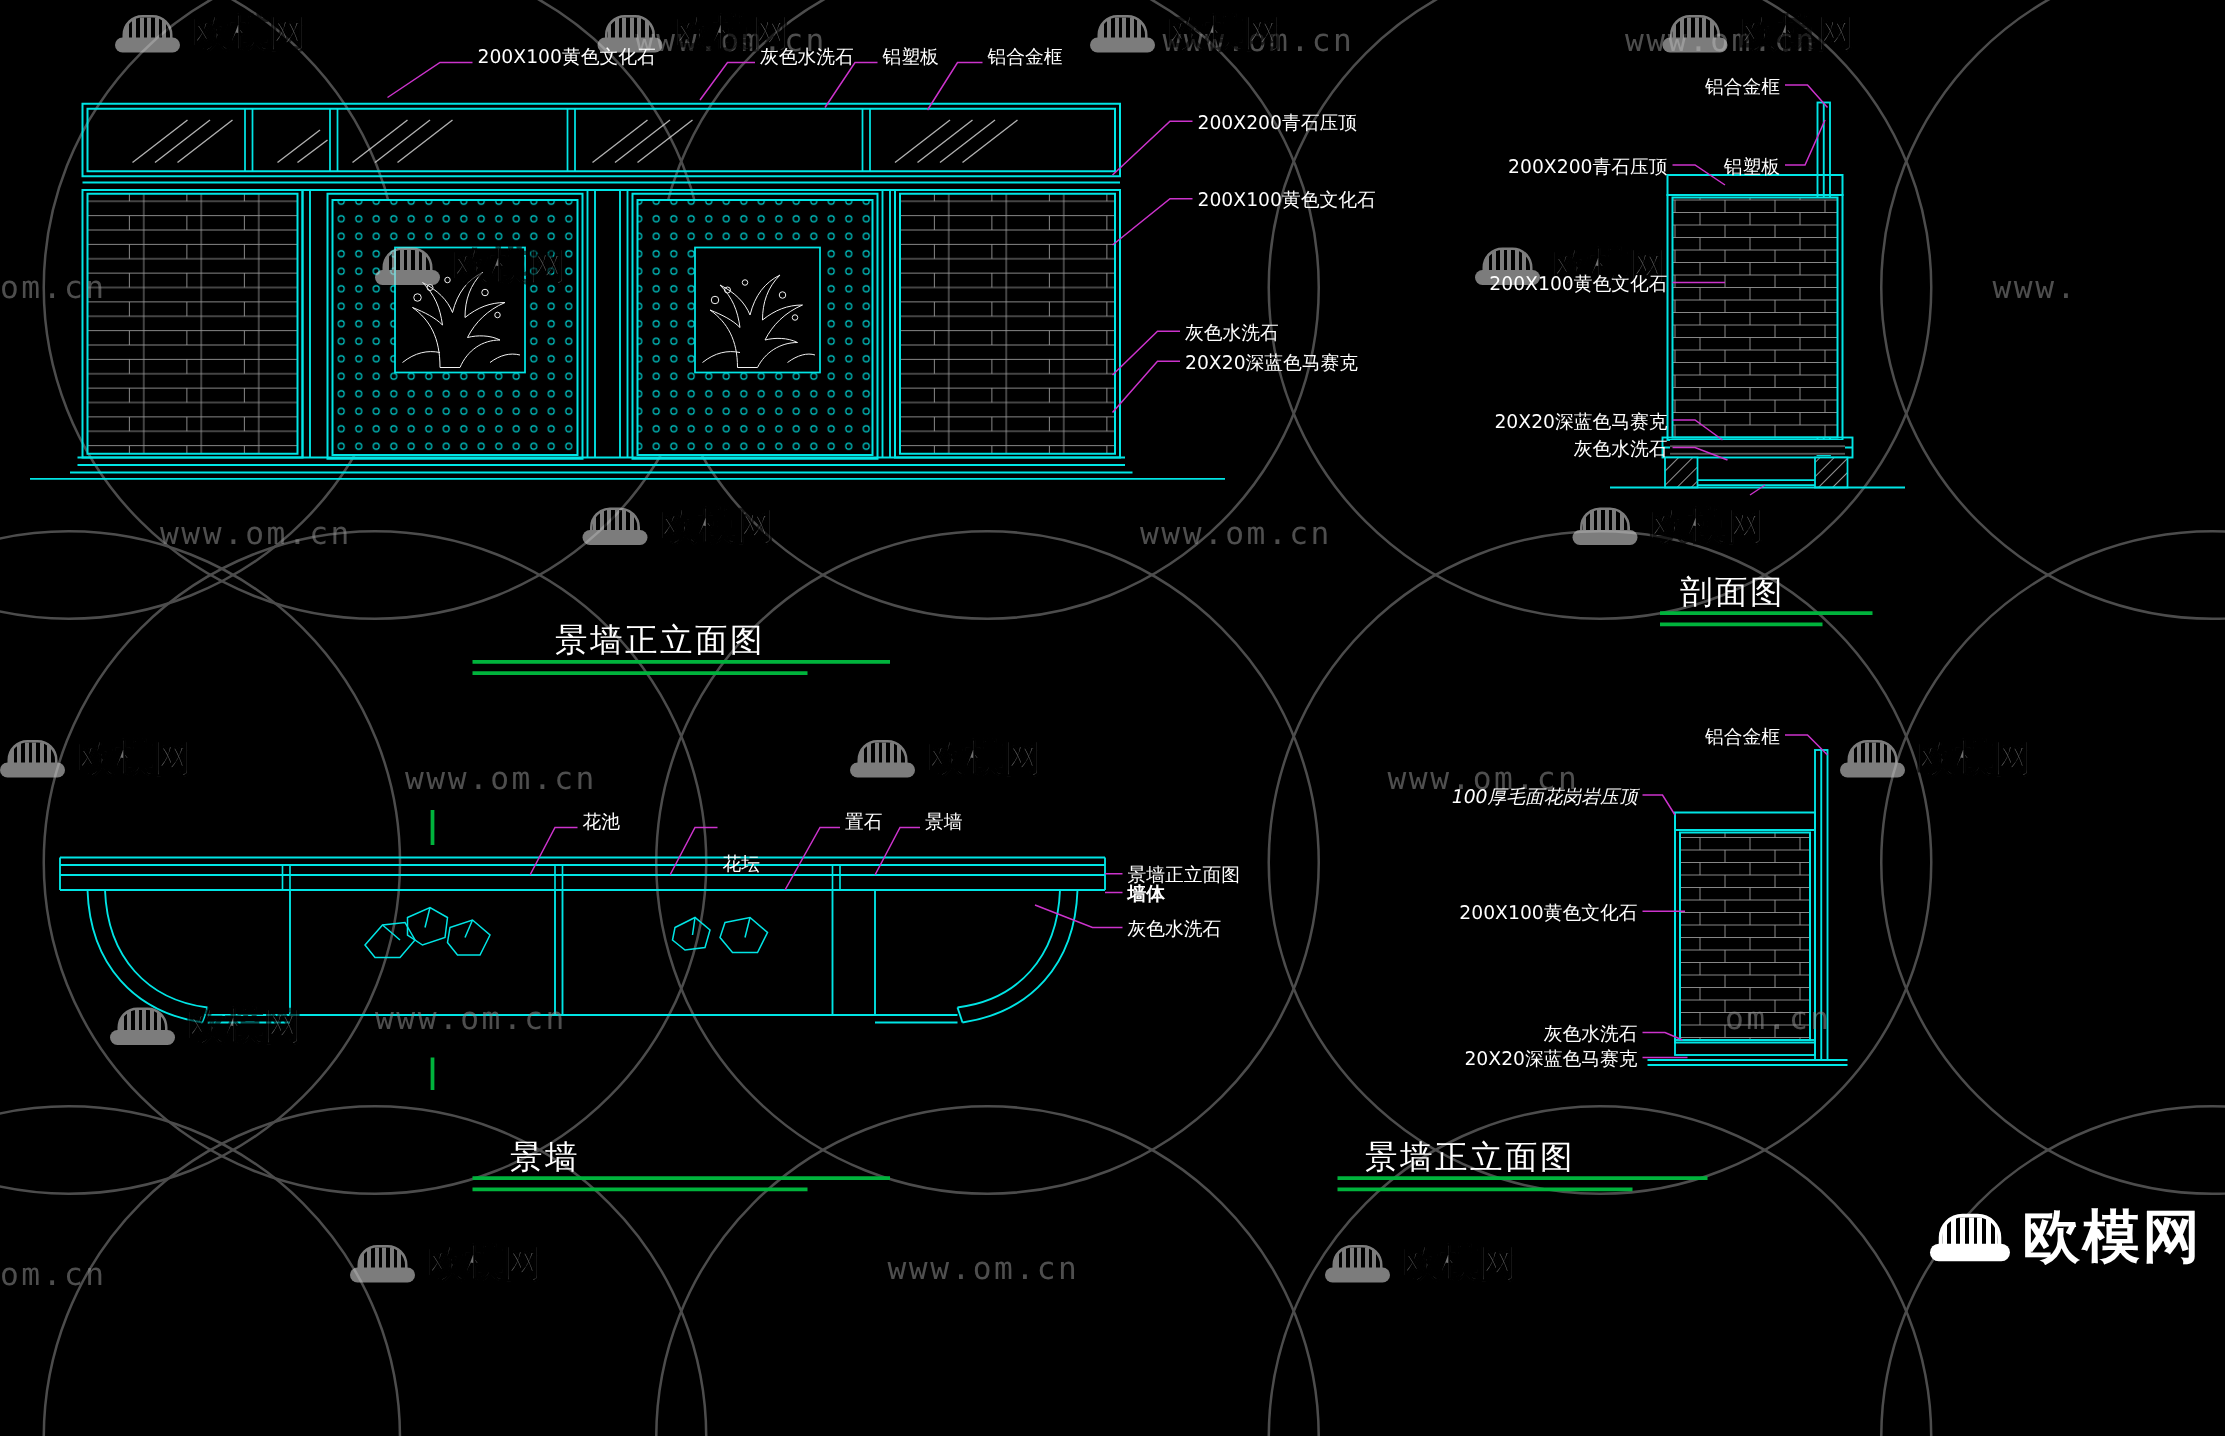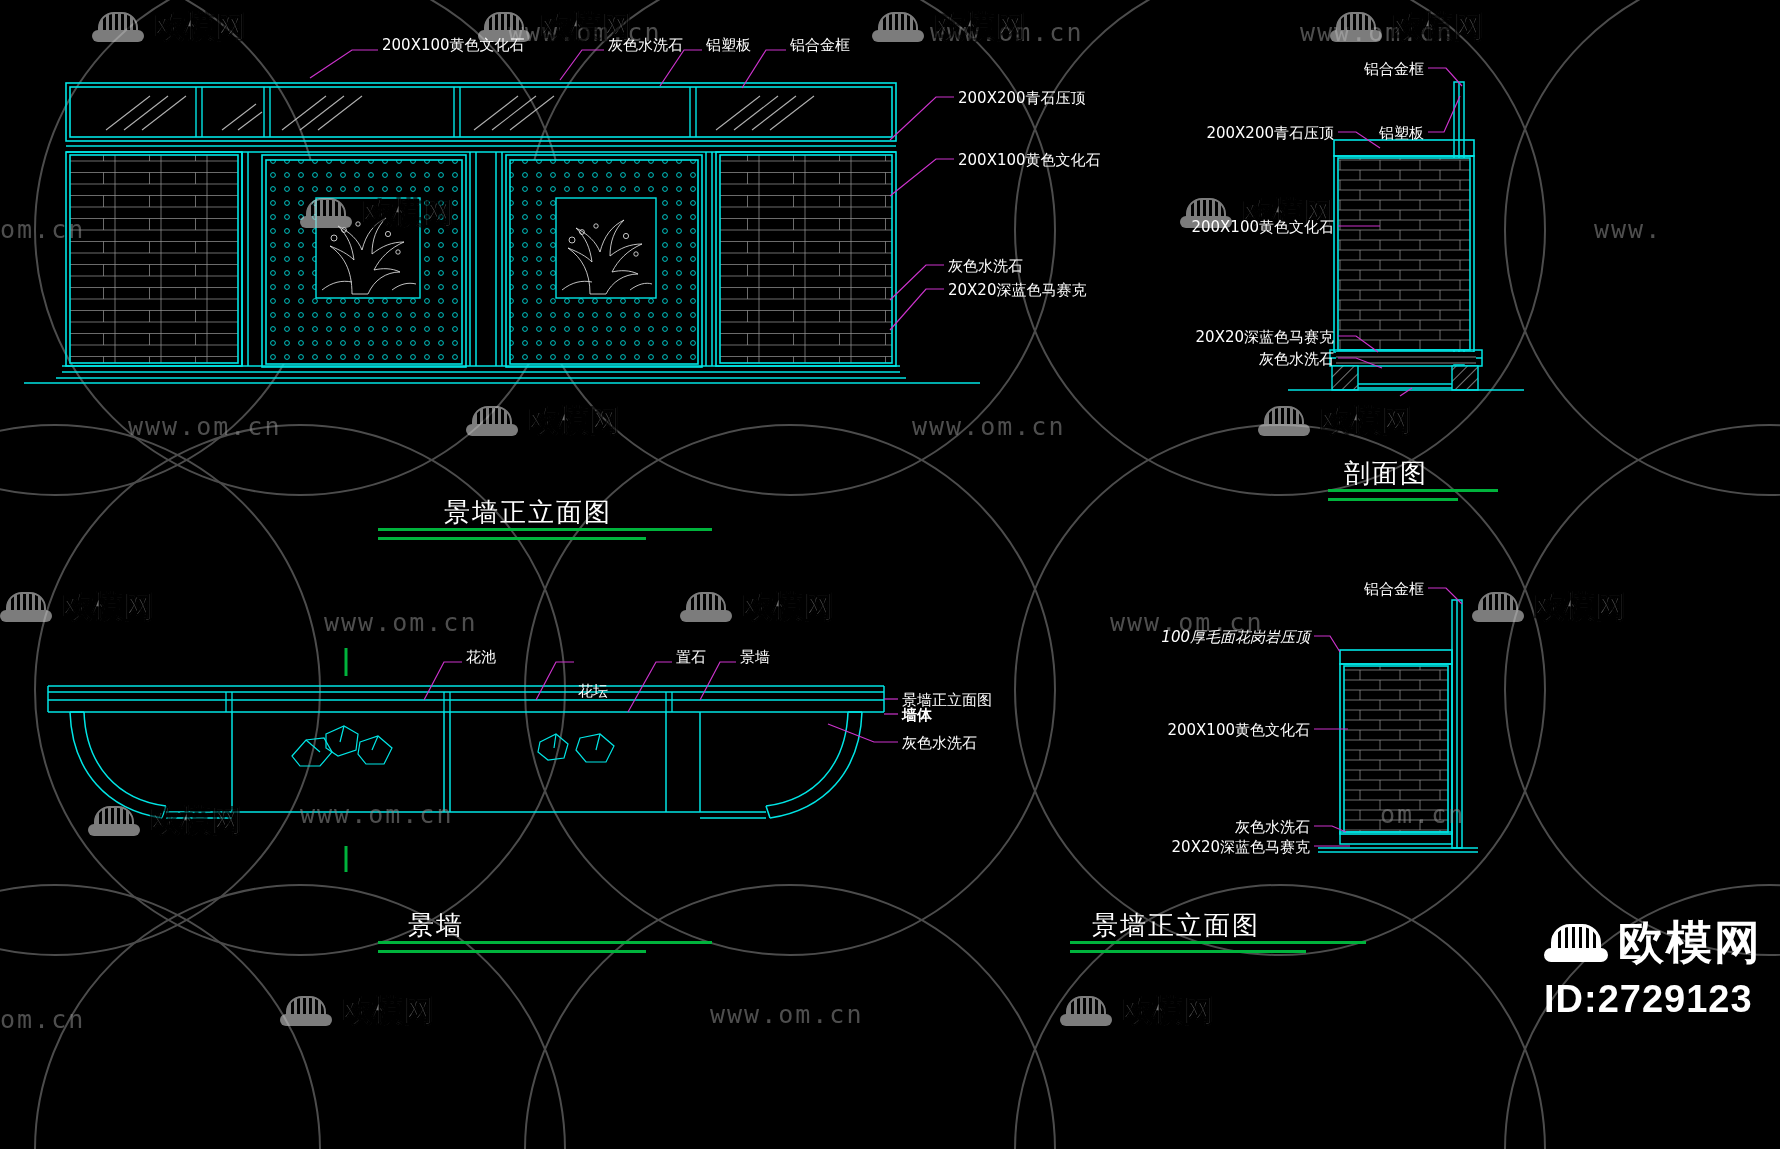--- a/index.html
+++ b/index.html
@@ -589,14 +589,13 @@
     <div class="title-rule" style="left: 1070px; top: 950px;">
       <i style="width: 236px; height: 3px; background: rgb(0, 179, 60);"></i>
     </div>
   </div>
 
 <div id="id-watermark">
   <div class="idlogo">
     <span class="sofa2"></span>
     <span class="idbrand">欧模网</span>
   </div>
-  <div class="idnum">ID:2729123</div>
 </div>
 
 </body></html>

